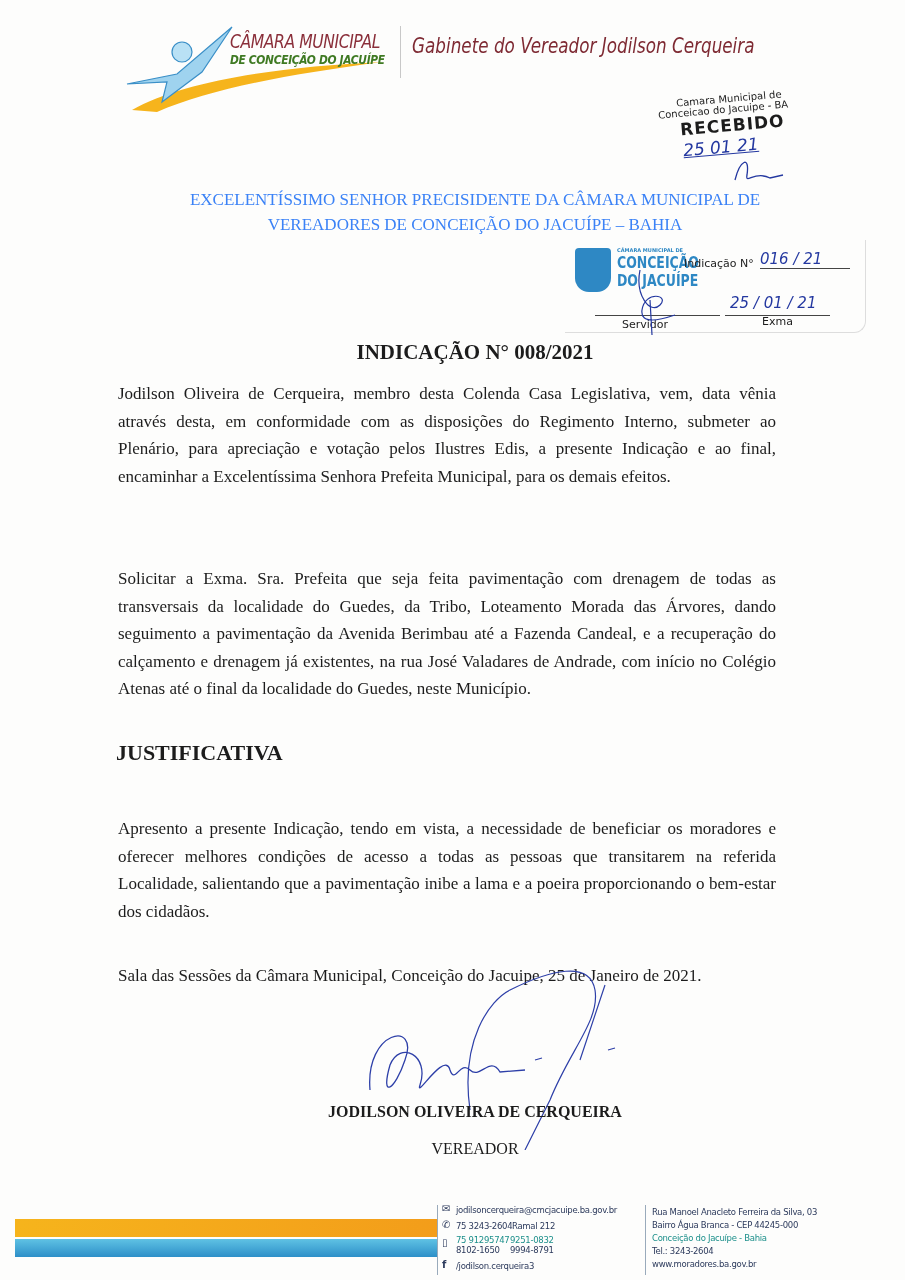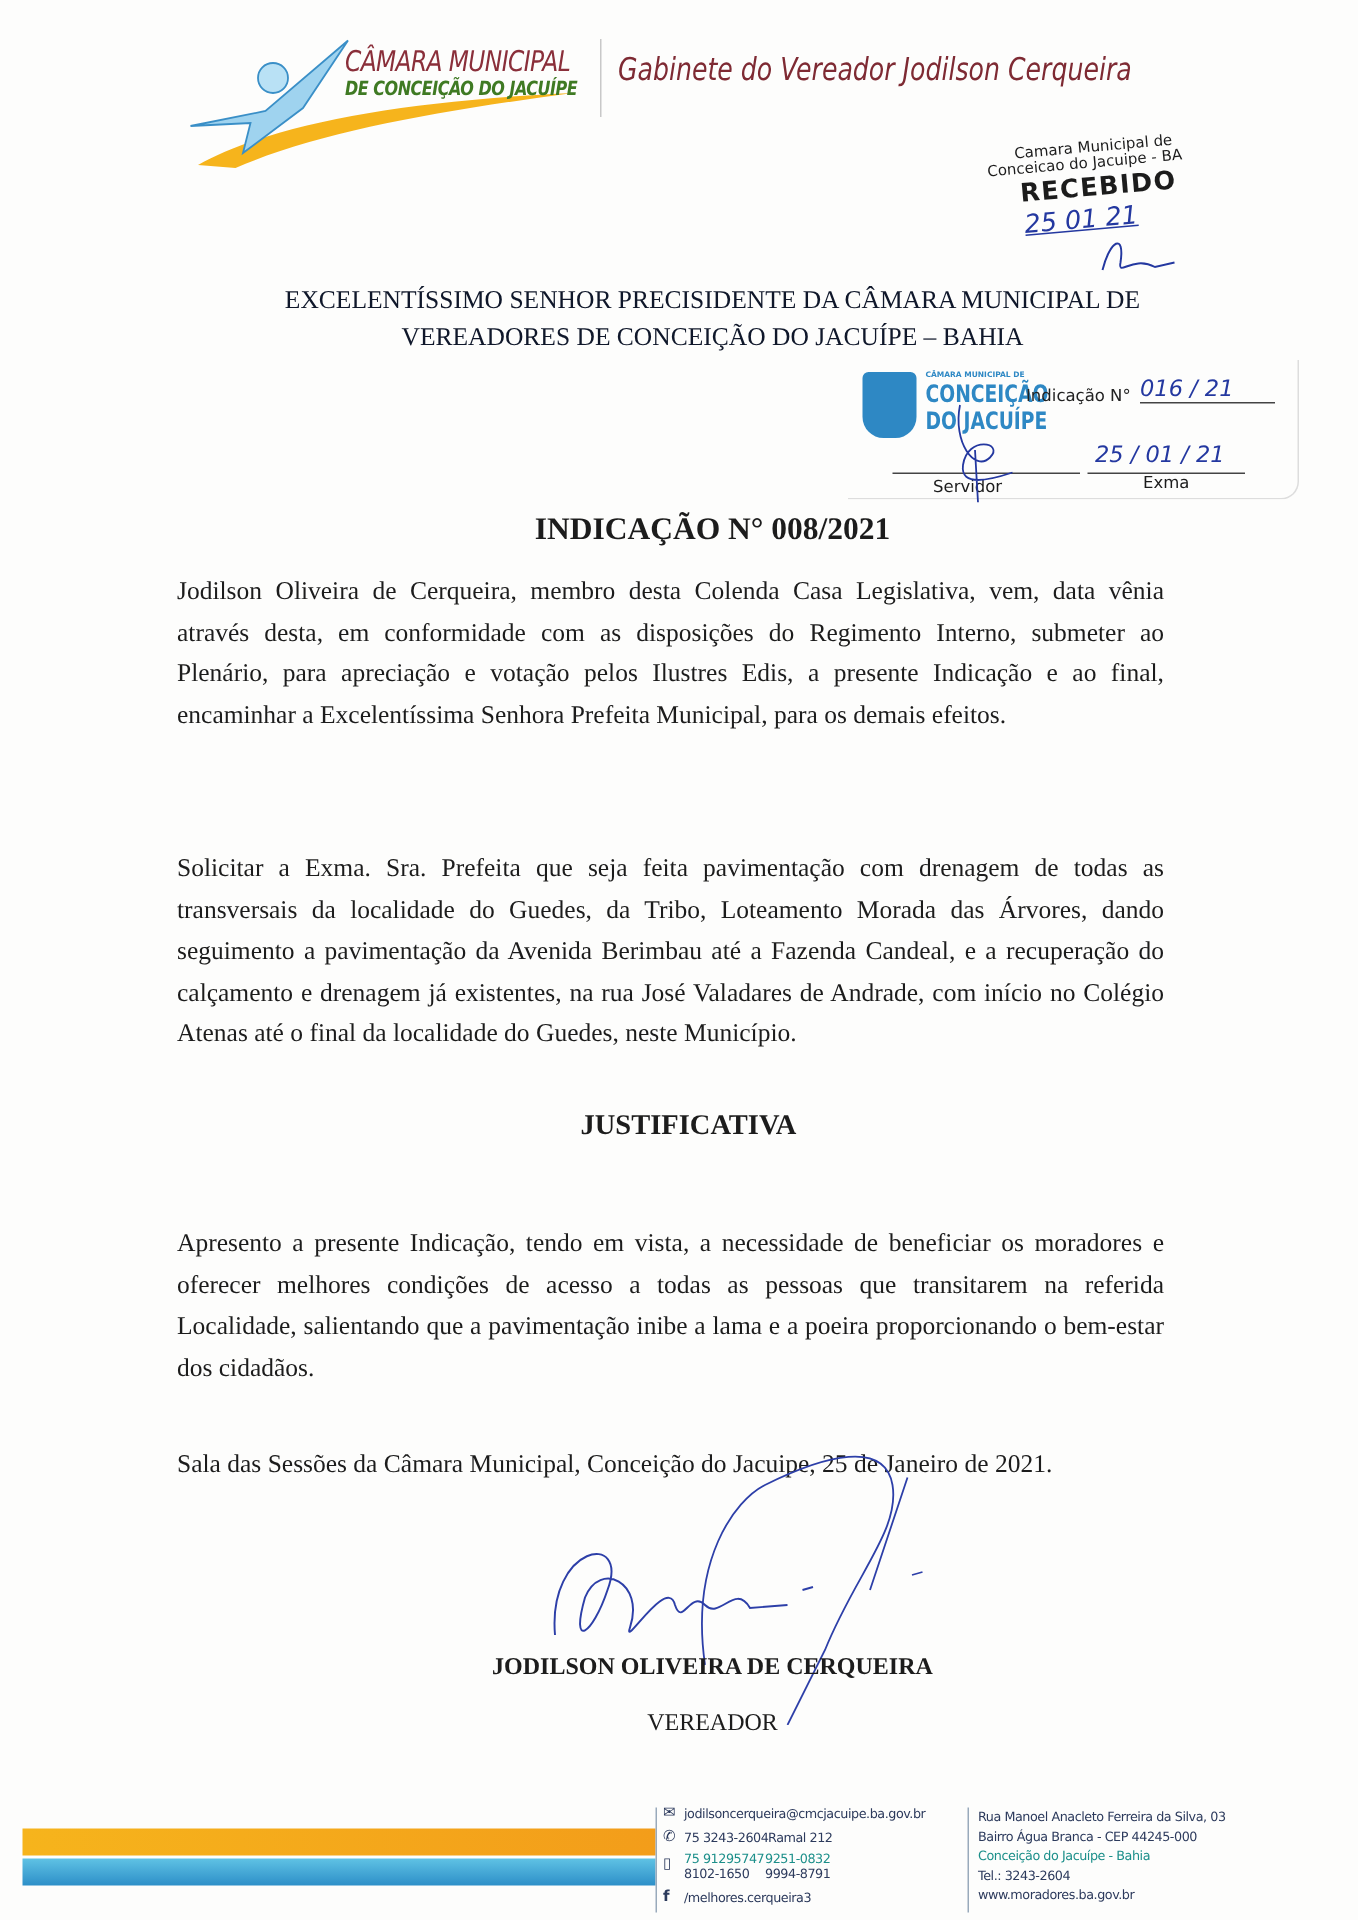--- a/index.html
+++ b/index.html
@@ -15,21 +15,21 @@
     .logo-sub { left: 230px; top: 52px; font-family: "DejaVu Sans", sans-serif; font-size: 13px; font-style: italic; font-weight: bold; color: #3f7a23; letter-spacing: -0.4px; transform: scaleX(0.82); transform-origin: left; white-space: nowrap; }
     .header-divider { left: 400px; top: 26px; width: 1px; height: 52px; background: #c8c8c8; }
     .gabinete { left: 412px; top: 34px; font-family: "DejaVu Sans", sans-serif; font-style: italic; font-size: 21px; color: #7e2a33; transform: scaleX(0.8); transform-origin: left; white-space: nowrap; }
     .stamp-l1 { left: 676px; top: 93px; font-family: "DejaVu Sans", sans-serif; font-size: 10px; transform: rotate(-5deg); white-space: nowrap; }
     .stamp-l2 { left: 658px; top: 104px; font-family: "DejaVu Sans", sans-serif; font-size: 10px; transform: rotate(-5deg); white-space: nowrap; }
     .stamp-recebido { left: 680px; top: 115px; font-family: "DejaVu Sans", sans-serif; font-weight: bold; font-size: 17px; letter-spacing: 1px; transform: rotate(-5deg); }
     .hand { font-family: "DejaVu Sans", sans-serif; font-style: italic; color: #2438a0; }
     .stamp-date { left: 683px; top: 137px; font-size: 17px; transform: rotate(-5deg); text-decoration: underline; white-space: nowrap; }
 
     
-    .addressee { left: 120px; width: 710px; text-align: center; font-size: 17px; letter-spacing: 0; color: #0f172a; }
+    .addressee { left: 120px; width: 710px; text-align: center; font-size: 17px; letter-spacing: 0; color: #3b82f6; }
     .addr1 { top: 190px; }
     .addr2 { top: 215px; }
 
     
     .proto { left: 565px; top: 240px; width: 300px; height: 92px; border-radius: 0 0 12px 0; border-right: 1px solid #ddd; border-bottom: 1px solid #ddd; }
     .proto-crest { left: 575px; top: 248px; width: 36px; height: 44px; background: #2e88c4; border-radius: 4px 4px 14px 14px; }
     .proto-small { left: 617px; top: 247px; font-family: "DejaVu Sans", sans-serif; font-size: 5px; color: #2e88c4; font-weight: bold; }
     .proto-city1 { left: 617px; top: 253px; font-family: "DejaVu Sans", sans-serif; font-weight: bold; font-size: 16px; color: #2e88c4; transform: scaleX(0.78); transform-origin: left; white-space: nowrap; }
     .proto-city2 { left: 617px; top: 271px; font-family: "DejaVu Sans", sans-serif; font-weight: bold; font-size: 16px; color: #2e88c4; transform: scaleX(0.78); transform-origin: left; white-space: nowrap; }
     .proto-ind-label { left: 684px; top: 257px; font-family: "DejaVu Sans", sans-serif; font-size: 11px; color: #222; white-space: nowrap; text-align: center; }
@@ -40,21 +40,21 @@
     .proto-date { left: 730px; top: 294px; font-size: 15px; white-space: nowrap; }
     .proto-servidor { left: 622px; top: 318px; font-family: "DejaVu Sans", sans-serif; font-size: 11px; }
     .proto-data-label { left: 762px; top: 315px; font-family: "DejaVu Sans", sans-serif; font-size: 11px; }
 
     
     .doc-title { left: 120px; width: 710px; top: 340px; text-align: center; font-weight: bold; font-size: 21px; }
 
     .para { left: 118px; width: 658px; font-size: 17px; line-height: 27.5px; text-align: justify; }
     .p1 { top: 380px; }
     .p2 { top: 565px; }
-    .just-title { left: 104px; width: 710px; top: 740px; text-align: center; font-weight: bold; font-size: 19px; }
+    .just-title { left: 116px; width: 710px; top: 740px; text-align: left; font-weight: bold; font-size: 22px; }
     .p3 { top: 815px; font-family: Liberation Serif, serif; }
     .p4 { top: 962px; }
 
     .signature { left: 350px; top: 960px; width: 280px; height: 190px; }
     .sign-name { left: 120px; width: 710px; top: 1103px; text-align: center; font-weight: bold; font-size: 16px; }
     .sign-role { left: 120px; width: 710px; top: 1140px; text-align: center; font-weight: normal; font-size: 16px; }
 
     
     .bar-orange { left: 15px; top: 1219px; width: 422px; height: 18px; background: linear-gradient(90deg, #f6b41c, #f39d1a); }
     .bar-blue { left: 15px; top: 1239px; width: 422px; height: 18px; background: linear-gradient(180deg, #5fc2e4, #2d8fc8); }
@@ -129,20 +129,20 @@
 <span class="abs fc" style="left:456px;top:1205px">jodilsoncerqueira@cmcjacuipe.ba.gov.br</span>
 <span class="abs ficon" style="left:442px;top:1219px">✆</span>
 <span class="abs fc" style="left:456px;top:1221px">75 3243-2604</span>
 <span class="abs fc" style="left:512px;top:1221px">Ramal 212</span>
 <span class="abs ficon" style="left:442px;top:1237px">▯</span>
 <span class="abs fc teal" style="left:456px;top:1235px">75 91295747</span>
 <span class="abs fc teal" style="left:510px;top:1235px">9251-0832</span>
 <span class="abs fc" style="left:456px;top:1245px">8102-1650</span>
 <span class="abs fc" style="left:510px;top:1245px">9994-8791</span>
 <span class="abs ficon" style="left:442px;top:1259px;color:#2c3a5c;font-weight:bold">f</span>
-<span class="abs fc" style="left:456px;top:1261px">/melhores.cerqueira3</span>
+<span class="abs fc" style="left:456px;top:1261px">/jodilson.cerqueira3</span>
 
 <div class="abs footer-div2"></div>
 <span class="abs fc" style="left:652px;top:1207px">Rua Manoel Anacleto Ferreira da Silva, 03</span>
 <span class="abs fc" style="left:652px;top:1220px">Bairro Água Branca - CEP 44245-000</span>
 <span class="abs fc teal" style="left:652px;top:1233px">Conceição do Jacuípe - Bahia</span>
 <span class="abs fc" style="left:652px;top:1246px">Tel.: 3243-2604</span>
 <span class="abs fc" style="left:652px;top:1259px">www.moradores.ba.gov.br</span>
 
 </body></html>

